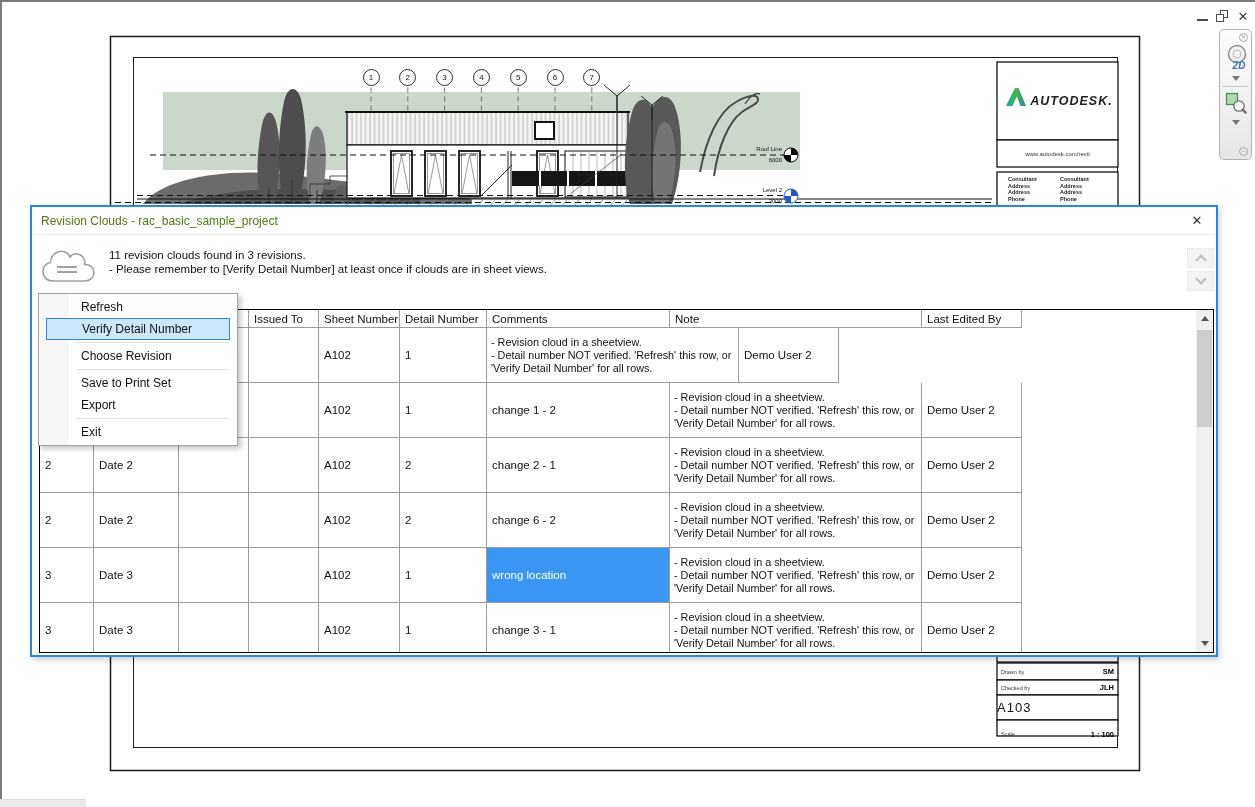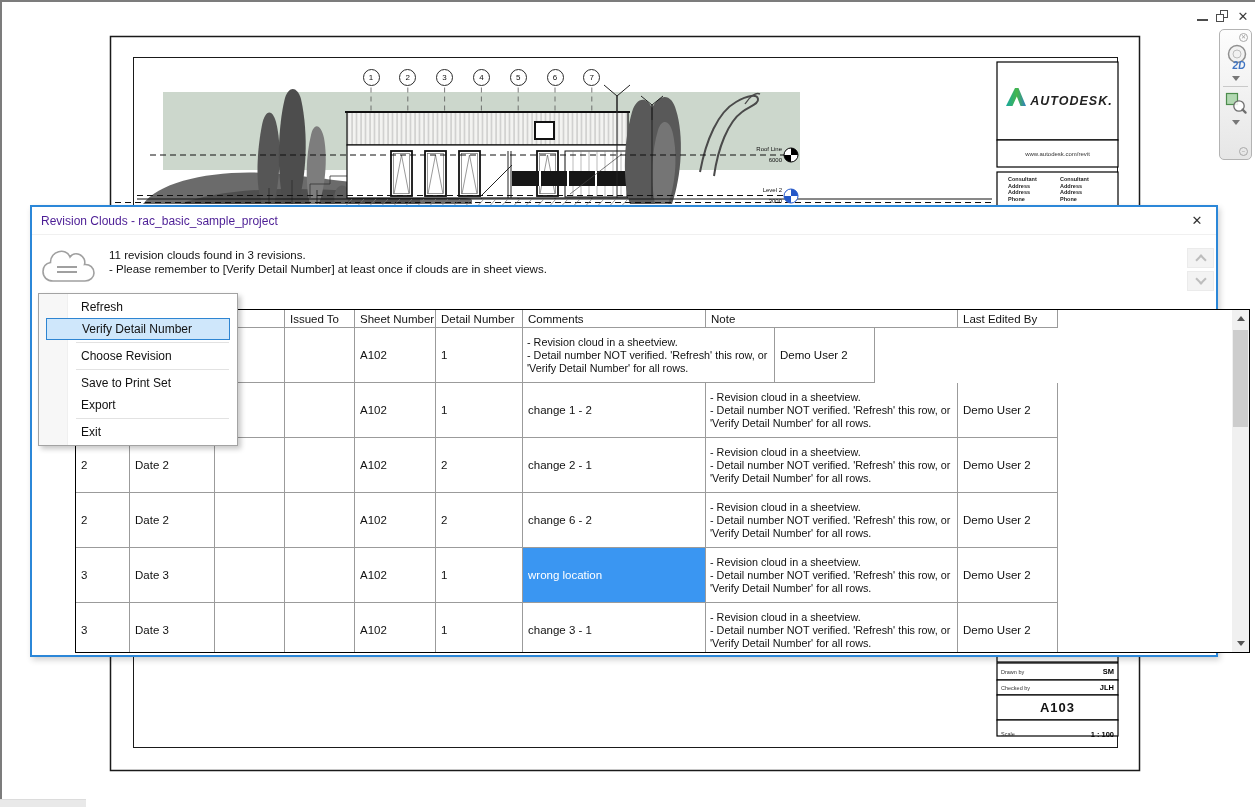--- a/index.html
+++ b/index.html
@@ -34,52 +34,52 @@
 
   
   #logo-box { left:999px; top:64px; width:117px; height:74px; z-index:2; display:flex; align-items:center; justify-content:center; gap:4px; }
   #brand { font-size:12.5px; font-weight:bold; letter-spacing:1px; color:#222;font-style:italic; }
   #website { left:999px; top:141px; width:117px; height:25px; z-index:2; display:flex; align-items:center; justify-content:center; font-size:6px; color:#333; }
   .consultant { position:absolute; top:176px; width:46px; z-index:2; font-size:5.5px; font-weight:bold; line-height:6.5px; color:#222; white-space:pre-line; }
   #consult-a { left:1008px; } #consult-b { left:1060px; }
   .tb-row { position:absolute; left:1001px; width:113px; z-index:2; display:flex; justify-content:space-between; align-items:center; }
   .tb-label { font-size:5.5px; color:#333; }
   .tb-val { font-size:7.5px; font-weight:bold; color:#000; }
-  #sheet-no { left:997px; top:697px; width:121px; height:22px; z-index:2; text-align:center; font-size:13px; letter-spacing:1px; line-height:22px;font-weight:bold; }
+  #sheet-no { left:997px; top:697px; width:121px; height:22px; z-index:2; text-align:left; font-size:13px; letter-spacing:1px; line-height:22px; }
 
   
   #navbar { left:1219px; top:29px; width:33px; height:131px; z-index:5; border:1px solid #b3b3b3; border-radius:5px;
     background:linear-gradient(#fdfdfd,#e6e6e6); }
   .nv-circ { position:absolute; width:9px; height:9px; border:1px solid #a8a8a8; border-radius:50%; color:#9a9a9a;
     font-size:6px; line-height:7px; text-align:center; }
   #nv-close { right:3px; top:3px; }
   #nv-min { right:3px; bottom:3px; }
   #nv-wheel { left:4px; top:13px; }
   .nv-arrow { position:absolute; left:12px; width:0; height:0; border-left:4px solid transparent; border-right:4px solid transparent; border-top:5px solid #777; }
   #nv-arrow1 { top:46px; } #nv-arrow2 { top:90px; }
   #nv-sep { position:absolute; left:3px; right:3px; top:56px; border-top:1px solid #c9c9c9; }
   #nv-zoom { left:5px; top:62px; }
 
   
   #dialog { left:30px; top:205px; width:1188px; height:452px; background:#fff; border:2px solid var(--dialog-border);
     z-index:10; box-shadow:2px 3px 6px rgba(0,0,0,.18); }
   #dlg-titlebar { left:0; top:0; width:100%; height:28px; background:#fff; border-bottom:1px solid #f0f0f0; }
-  #dlg-title { left:9px; top:0; height:28px; line-height:28px; font-size:12px; color:#4c1d95; }
+  #dlg-title { left:9px; top:0; height:28px; line-height:28px; font-size:12px; color:#4d7c0f; }
   #dlg-close { right:7px; top:3px; width:24px; height:22px; text-align:center; line-height:22px; font-size:13px; color:#333; cursor:default; }
   #cloud-ic { left:7px; top:36px; }
   #info1 { left:77px; top:42px; font-size:11.5px; }
   #info2 { left:77px; top:56px; font-size:11.5px; }
   .chev-btn { position:absolute; left:1155px; width:27px; height:20px; background:#f3f3f3; border:1px solid #ebebeb; }
   #chev-up { top:41px; } #chev-dn { top:64px; }
   .chev-g { position:absolute; left:9px; width:8px; height:8px; border-left:2px solid #bdbdbd; border-top:2px solid #bdbdbd; }
   #chev-up .chev-g { top:7px; transform:rotate(45deg); }
   #chev-dn .chev-g { top:3px; transform:rotate(225deg); }
 
   
-  #grid { left:7px; top:102px; width:1175px; height:344px; border:1px solid #000; background:#fff; overflow:hidden;margin-left:36px; }
+  #grid { left:7px; top:102px; width:1175px; height:344px; border:1px solid #000; background:#fff; overflow:hidden; }
   #thead { display:flex; height:18px; }
   .hcell { border-right:1px solid #9b9b9b; border-bottom:1px solid #9b9b9b; font-size:11.5px;
     display:flex; align-items:center; padding-left:5px; background:#fff; overflow:hidden; white-space:nowrap; }
   #tbody { height:324px; overflow:hidden; }
   .trow { display:flex; height:55px; }
   .tcell { border-right:1px solid #9b9b9b; border-bottom:1px solid #9b9b9b; font-size:11.5px;
     display:flex; align-items:center; padding-left:5px; overflow:hidden; white-space:nowrap; }
   .tcell.note { font-size:10.8px; line-height:13px; padding:2px 2px 2px 4px; white-space:pre-line; }
   .tcell.sel { background:var(--selection); color:#fff; }
   .c0{width:54px}.c1{width:85px}.c2{width:70px}.c3{width:70px}.c4{width:81px}

